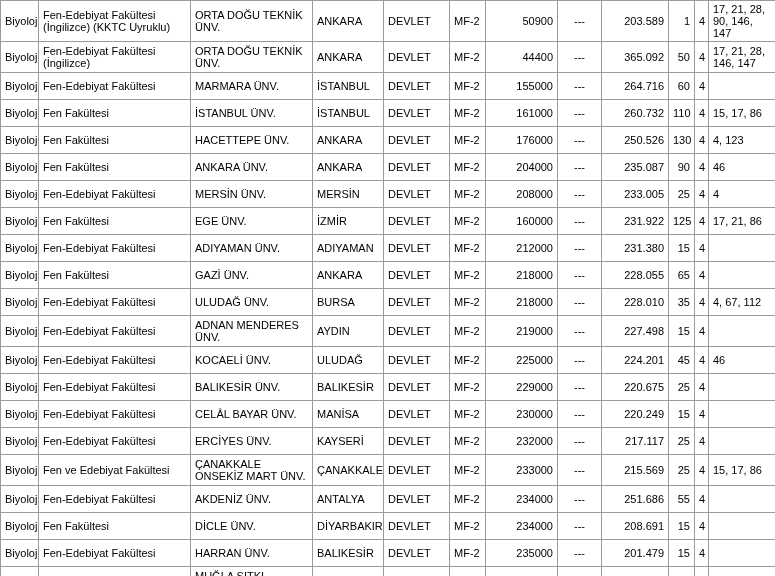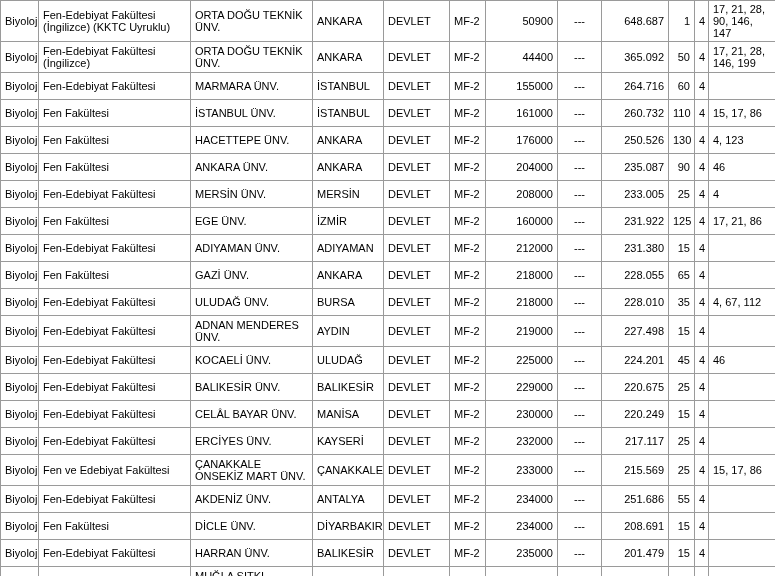--- a/index.html
+++ b/index.html
@@ -96,38 +96,38 @@
     <tbody>
         <tr class="row-h-tall">
           <td class="lft">Biyoloji</td>
           <td class="lft">Fen-Edebiyat Fakültesi (İngilizce) (KKTC Uyruklu)</td>
           <td class="lft">ORTA DOĞU TEKNİK ÜNV.</td>
           <td class="lft">ANKARA</td>
           <td class="lft">DEVLET</td>
           <td class="lft">MF-2</td>
           <td class="num">50900</td>
           <td class="ctr">---</td>
-          <td class="num">648.687</td>
+          <td class="num">203.589</td>
           <td class="num">1</td>
           <td class="ctr">4</td>
           <td class="lft">17, 21, 28, 90, 146, 147</td>
         </tr>
         <tr class="row-h-tall">
           <td class="lft">Biyoloji</td>
           <td class="lft">Fen-Edebiyat Fakültesi (İngilizce)</td>
           <td class="lft">ORTA DOĞU TEKNİK ÜNV.</td>
           <td class="lft">ANKARA</td>
           <td class="lft">DEVLET</td>
           <td class="lft">MF-2</td>
           <td class="num">44400</td>
           <td class="ctr">---</td>
           <td class="num">365.092</td>
           <td class="num">50</td>
           <td class="ctr">4</td>
-          <td class="lft">17, 21, 28, 146, 199</td>
+          <td class="lft">17, 21, 28, 146, 147</td>
         </tr>
         <tr class="row-h">
           <td class="lft">Biyoloji</td>
           <td class="lft">Fen-Edebiyat Fakültesi</td>
           <td class="lft">MARMARA ÜNV.</td>
           <td class="lft">İSTANBUL</td>
           <td class="lft">DEVLET</td>
           <td class="lft">MF-2</td>
           <td class="num">155000</td>
           <td class="ctr">---</td>

